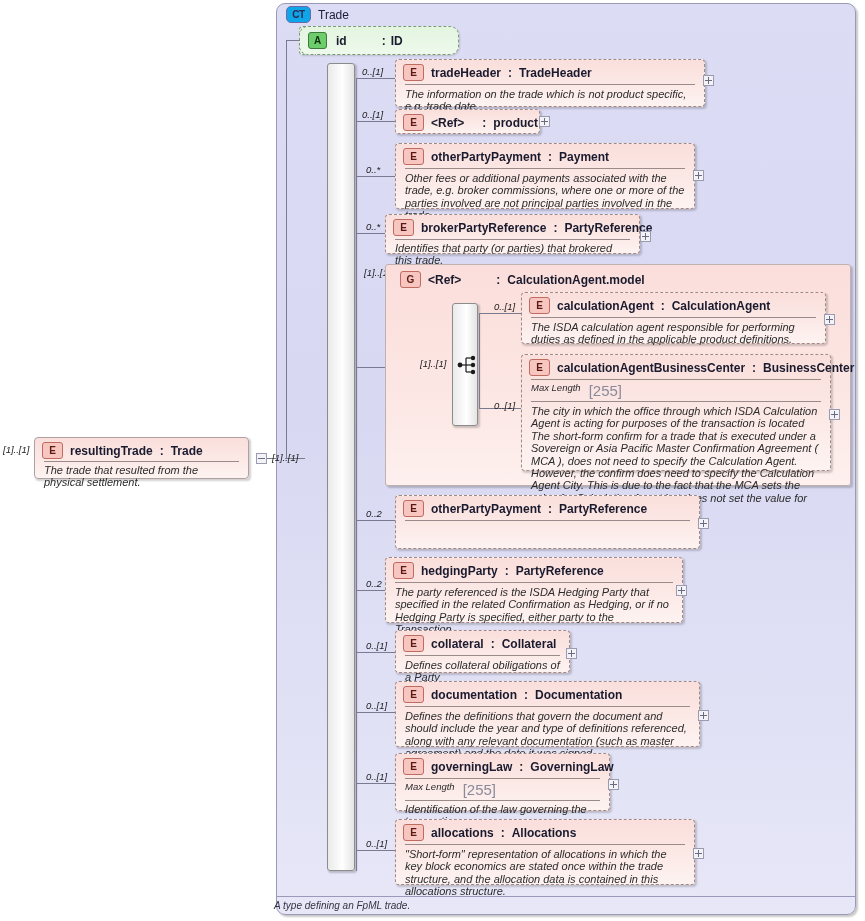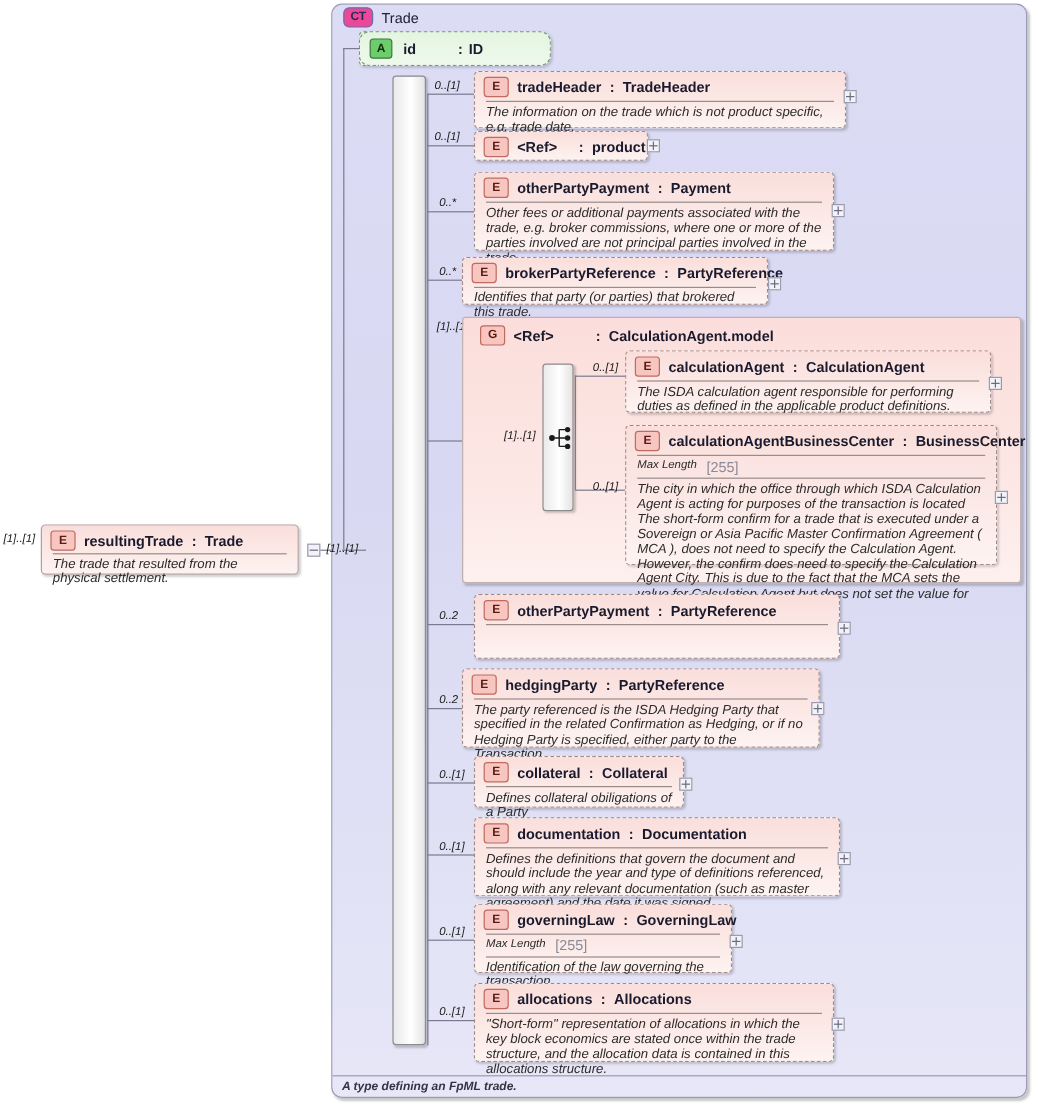--- a/index.html
+++ b/index.html
@@ -30,21 +30,21 @@
   }
   .badge{
     display:inline-flex;align-items:center;justify-content:center;
     font-size:10px;font-weight:bold;
     border-radius:4px;
     line-height:1;
   }
   .badge-ct{
     width:23px;height:15px;
     border:1.3px solid #6a6aa8;
-    background:#ec4899;
+    background:#0ea5e9;
     color:#2b2b55;
     border-radius:5px;
     font-family:"Liberation Sans",sans-serif;
     letter-spacing:-0.3px;
   }
   .ct-title{
     font-size:12px;color:#20203c;font-weight:normal;
   }
   .ct-footer{
     font-size:10px;font-style:italic;color:#333344;
@@ -114,21 +114,21 @@
   .el-doc{
     font-size:11px;font-style:italic;color:#2b2b2b;
     line-height:12.4px;
     padding:3px 9px 4px 9px;
   }
   .el-facet{
     display:flex;align-items:flex-start;gap:8px;
     font-size:9.5px;font-style:italic;color:#2b2b2b;
     padding:2px 9px 2px 9px;
   }
-  .el-facet .facet-val{color:#8a8a9a;font-style:normal;font-size:12px;}
+  .el-facet .facet-val{color:#8a8a9a;font-style:normal;font-size:15px;}
 
   
   .grp-box{
     background:linear-gradient(180deg,#fbdedb 0%, #fce6e3 55%, #fdf0ee 100%);
     border:1px solid #c0b0b0;
     border-radius:3px;
     box-shadow:2px 2px 2px rgba(0,0,0,0.2);
   }
   .grp-head{display:flex;align-items:center;gap:7px;}
 
@@ -194,21 +194,21 @@
   <div class="abs hline" style="left:267px; top:458px; width:18px;"></div>
 
   <div class="abs ct-box" style="left:276px; top:3px; width:580px; height:912px;"></div>
 
   <div class="abs ct-header" style="left:286px; top:6px;">
     <span class="badge badge-ct">CT</span>
     <span class="ct-title">Trade</span>
   </div>
 
   <div class="abs ct-footer-rule" style="left:277px; top:896px; width:578px;"></div>
-  <div class="abs ct-footer" style="left:285px; top:900px;font-weight:bold;">A type defining an FpML trade.</div>
+  <div class="abs ct-footer" style="left:274px; top:900px;">A type defining an FpML trade.</div>
 
   <div class="abs" style="left:299px; top:26px; width:140px; height:27px;">
     <div class="attr-node" style="width:140px;height:27px;padding-left:18px;gap:9px;position:relative;">
       <div class="attr-arrowcap"></div>
       <span class="badge badge-a" style="position:relative;z-index:2;margin-left:-10px;">A</span>
       <span class="node-name">id</span>
       <span class="node-name" style="margin-left:26px;">:</span>
       <span class="node-type" style="margin-left:-4px;">ID</span>
     </div>
   </div>

